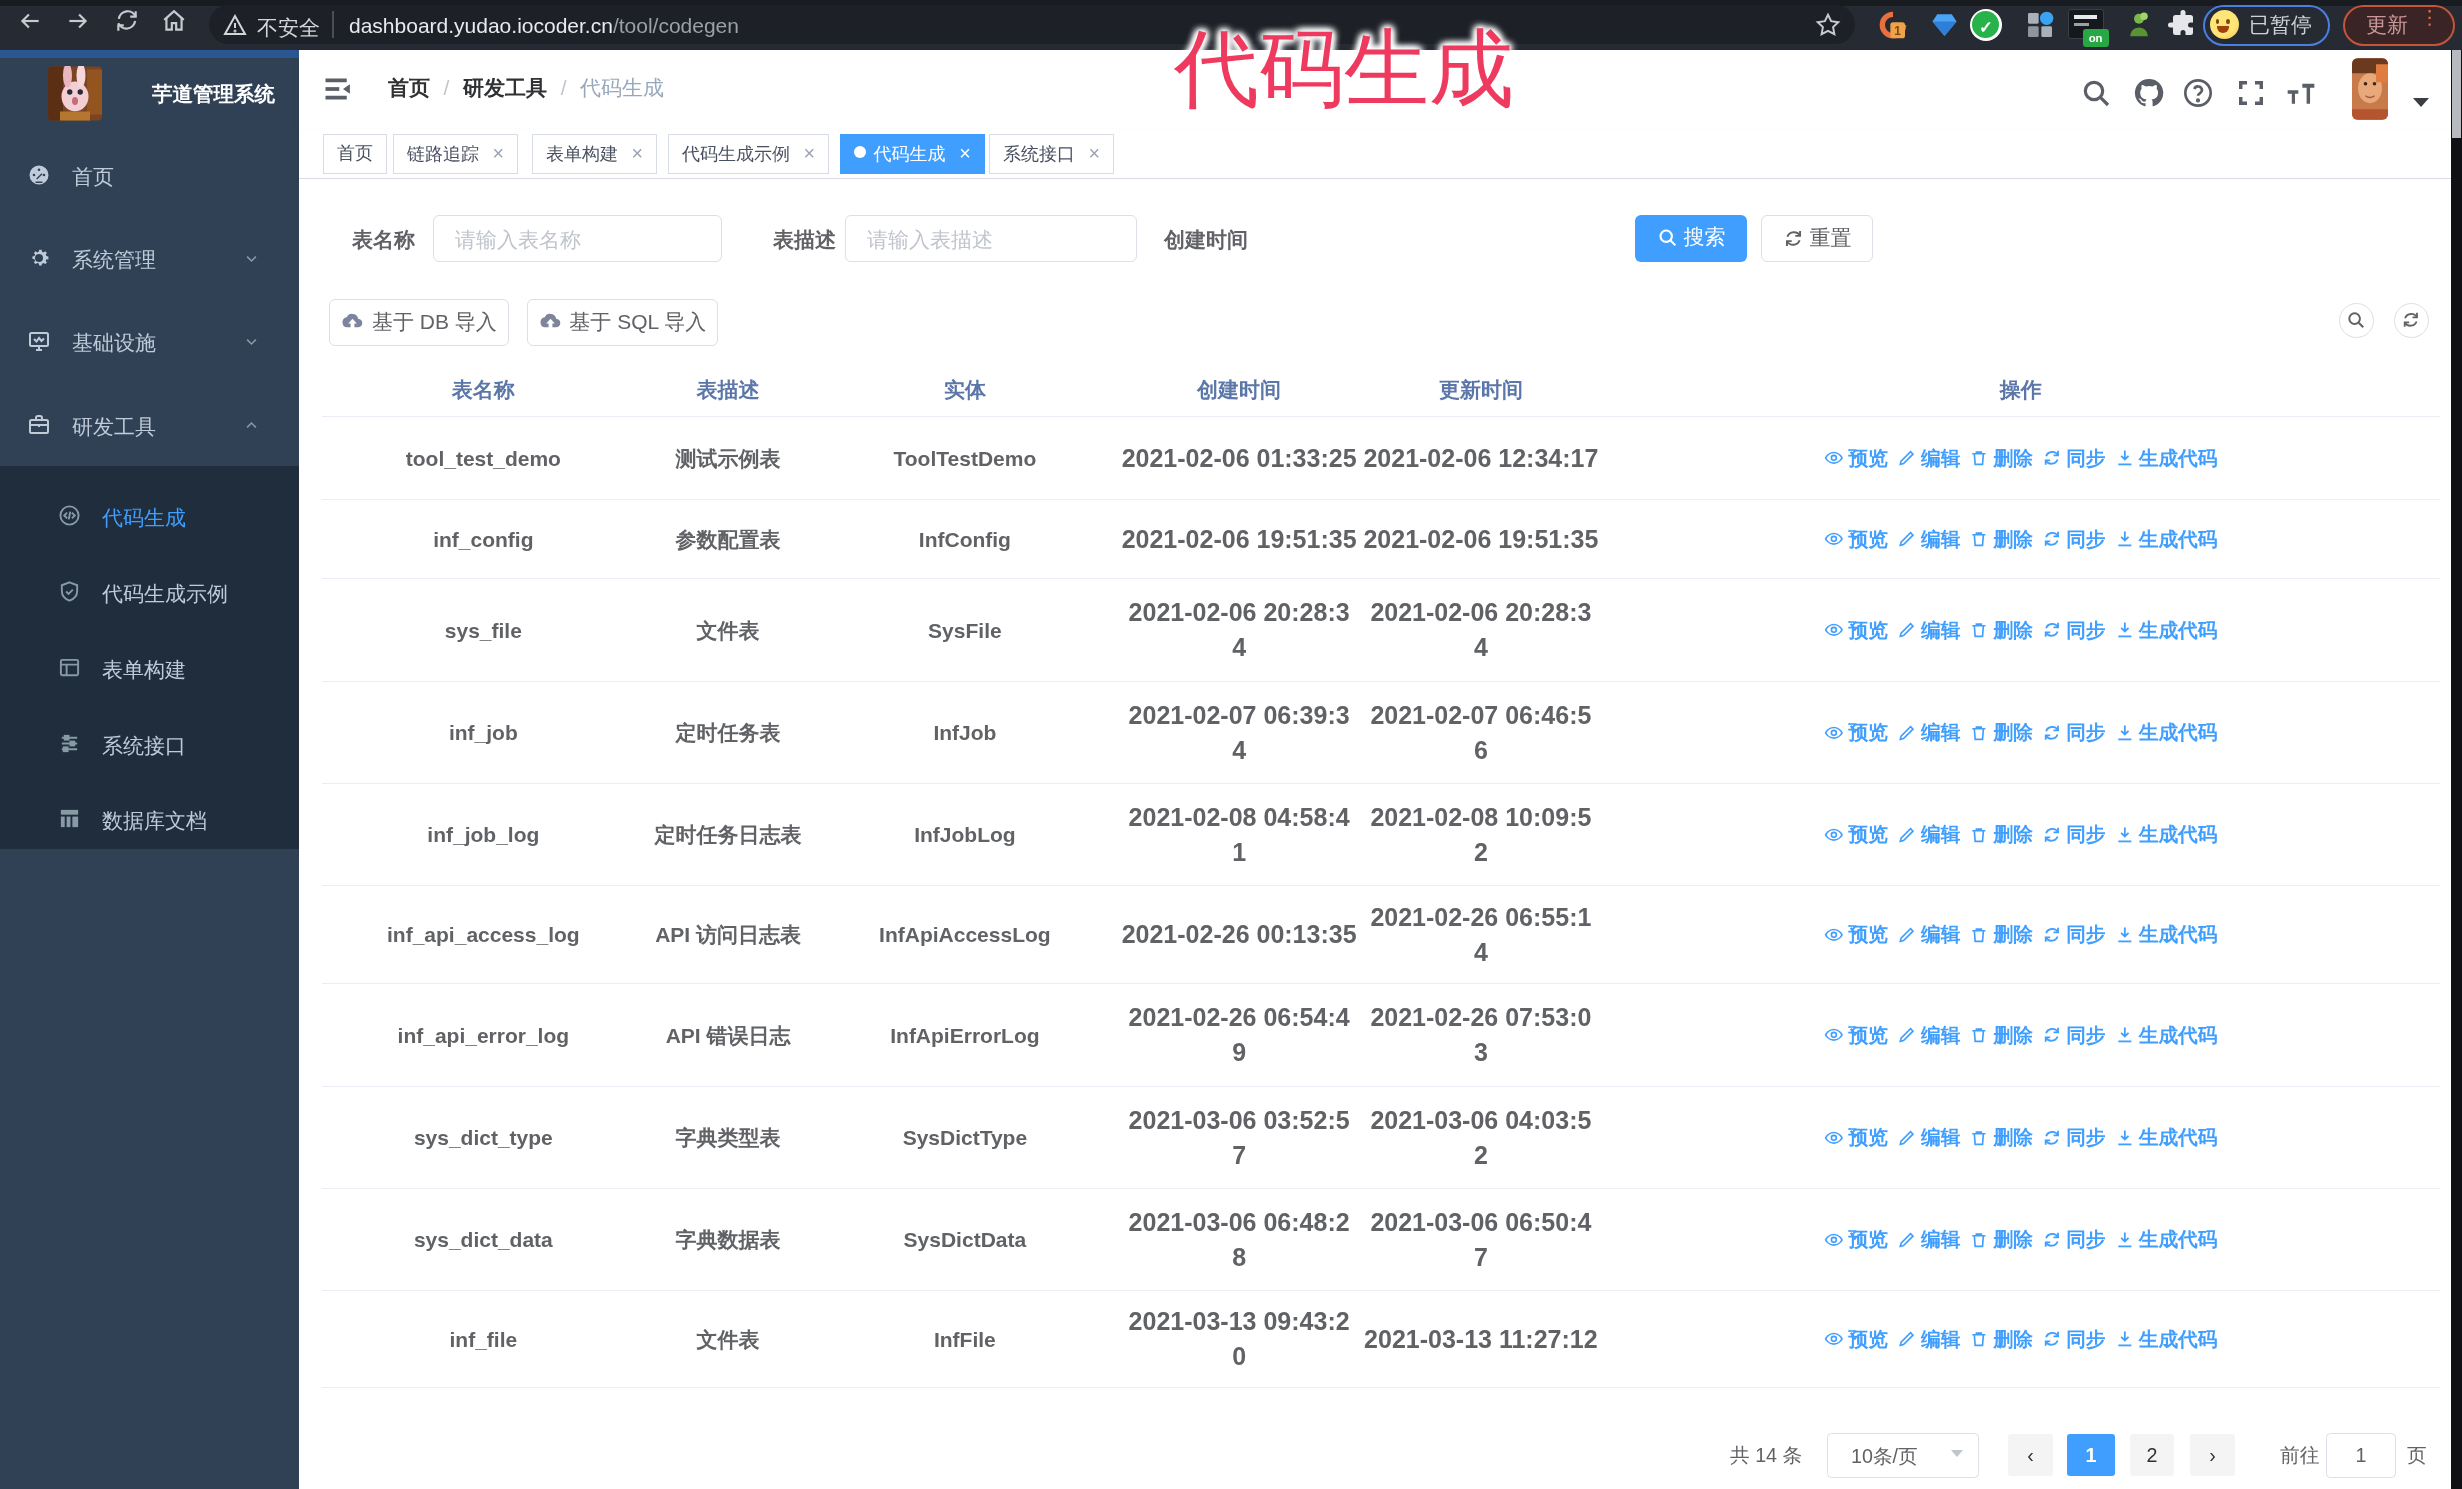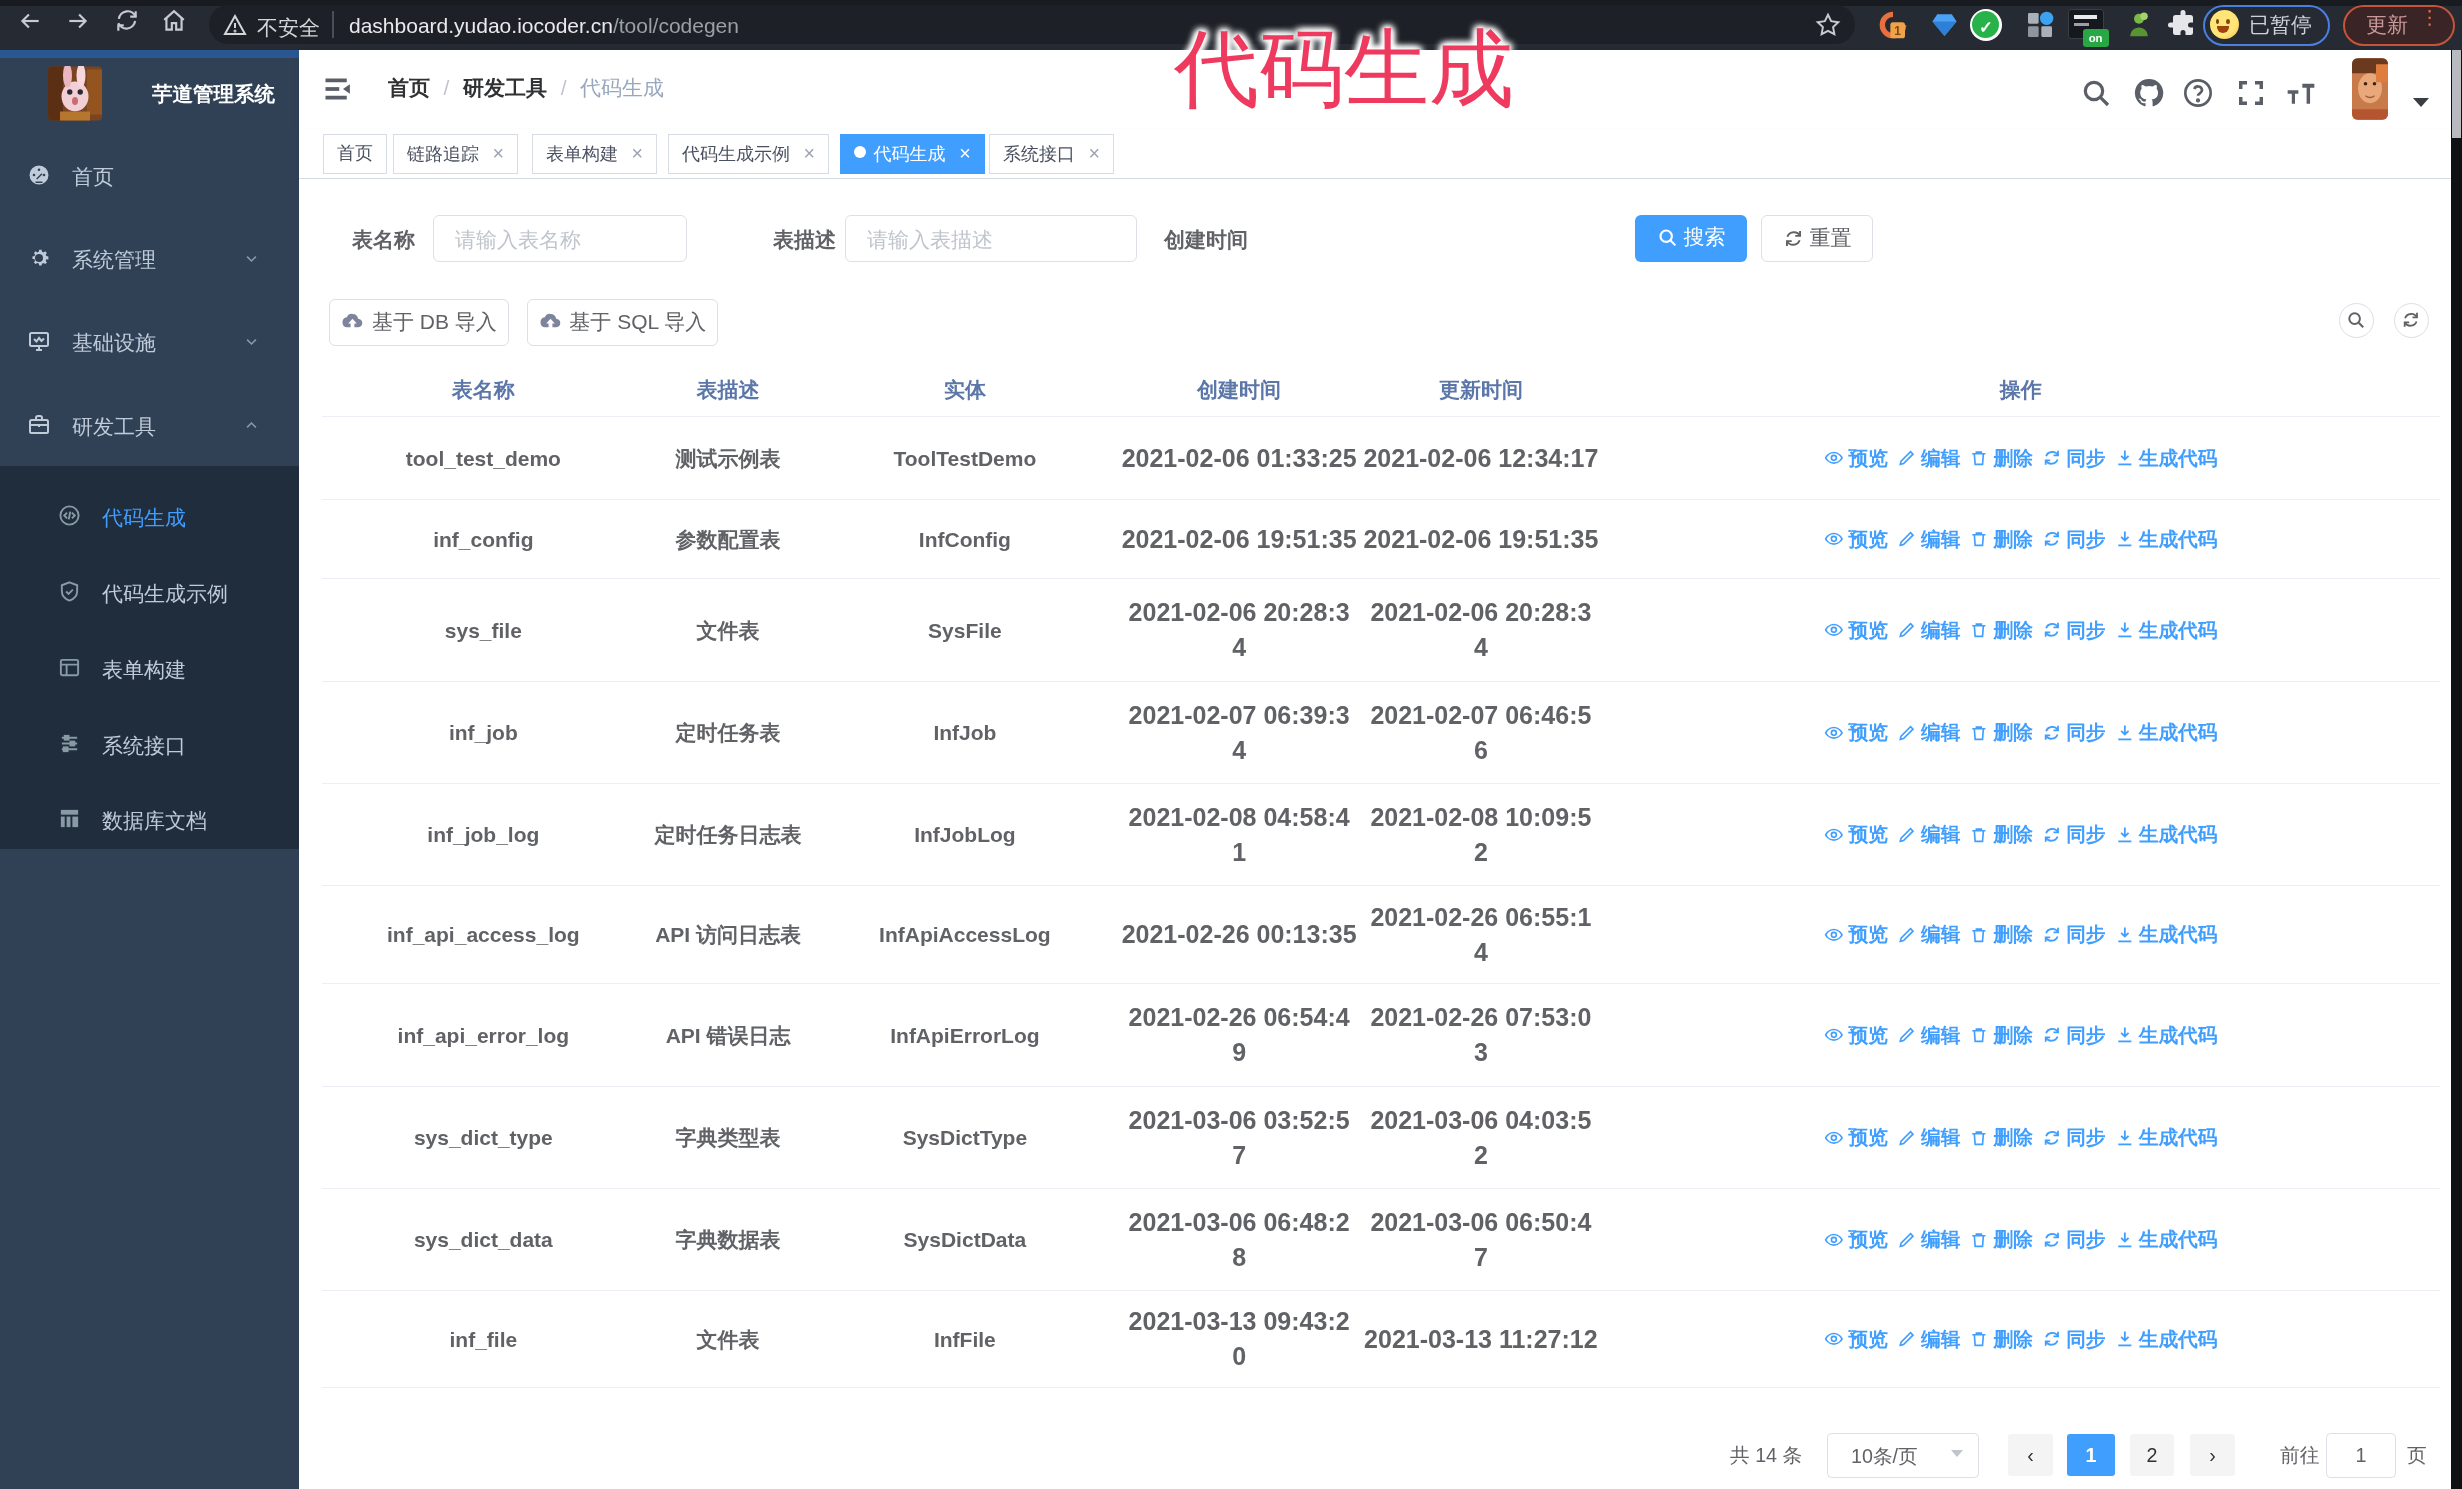--- a/index.html
+++ b/index.html
@@ -317,21 +317,21 @@
   <div class="tag" style="left:24px;">首页</div>
   <div class="tag" style="left:94px;">链路追踪<span class="x">×</span></div>
   <div class="tag" style="left:233px;">表单构建<span class="x">×</span></div>
   <div class="tag" style="left:369px;">代码生成示例<span class="x">×</span></div>
   <div class="tag active" style="left:541px;"><span class="dot"></span>代码生成<span class="x">×</span></div>
   <div class="tag" style="left:690px;">系统接口<span class="x">×</span></div>
 </div>
 <div id="content">
 
   <label class="flabel" style="left:30px; width:86px; text-align:right; top:47px;">表名称</label>
-  <div class="finput" style="left:134px; width:254px;">
+  <div class="finput" style="left:134px; width:289px;">
       <span class="ph">请输入表名称</span>
     </div>
   <label class="flabel" style="left:451px; width:86px; text-align:right; top:47px;">表描述</label>
   <div class="finput" style="left:546px; width:292px;">
       <span class="ph">请输入表描述</span>
     </div>
   <label class="flabel" style="left:840px; width:109px; text-align:right; top:47px;">创建时间</label>
   <div class="btn primary" style="left:1336px; top:36px; width:112px;">
     <svg style="position:relative;top:3.8px;margin-right:6px;" width="21" height="21" viewBox="0 0 24 24" fill="none" stroke="#fff" stroke-width="2.4">
         <circle cx="10.5" cy="10.5" r="6.5"></circle>

